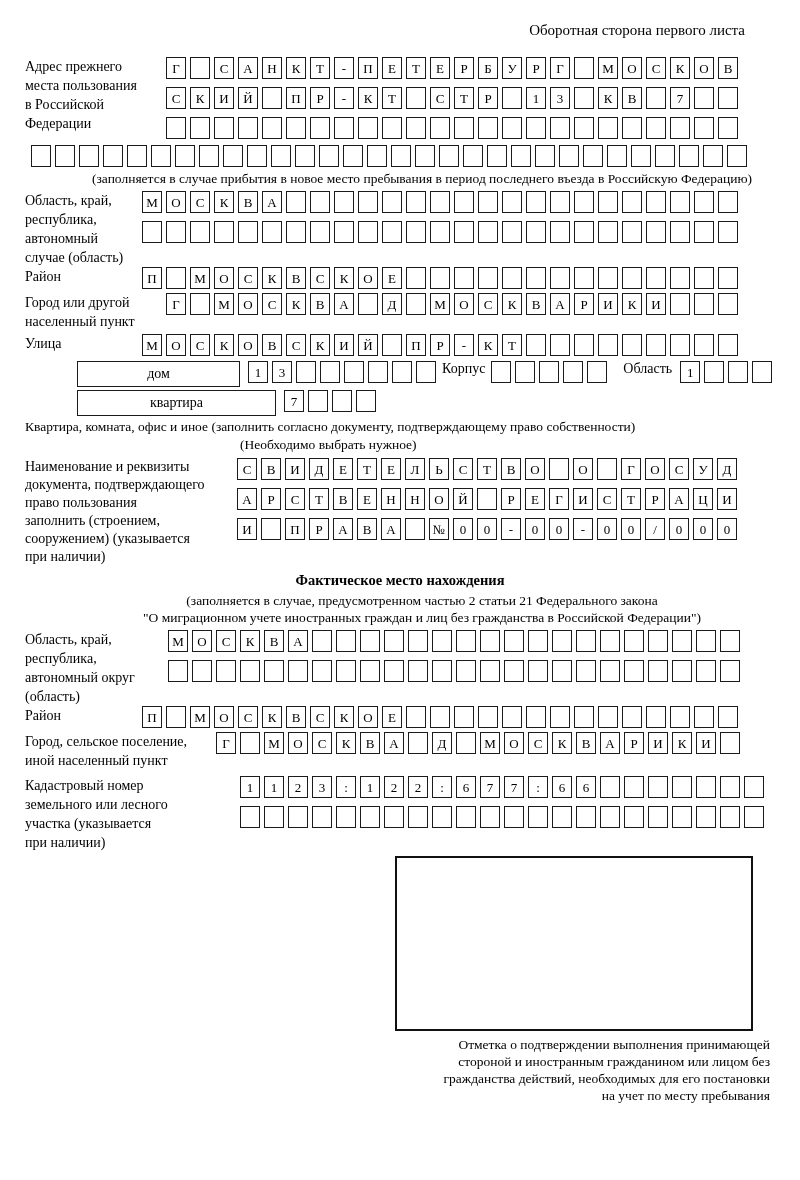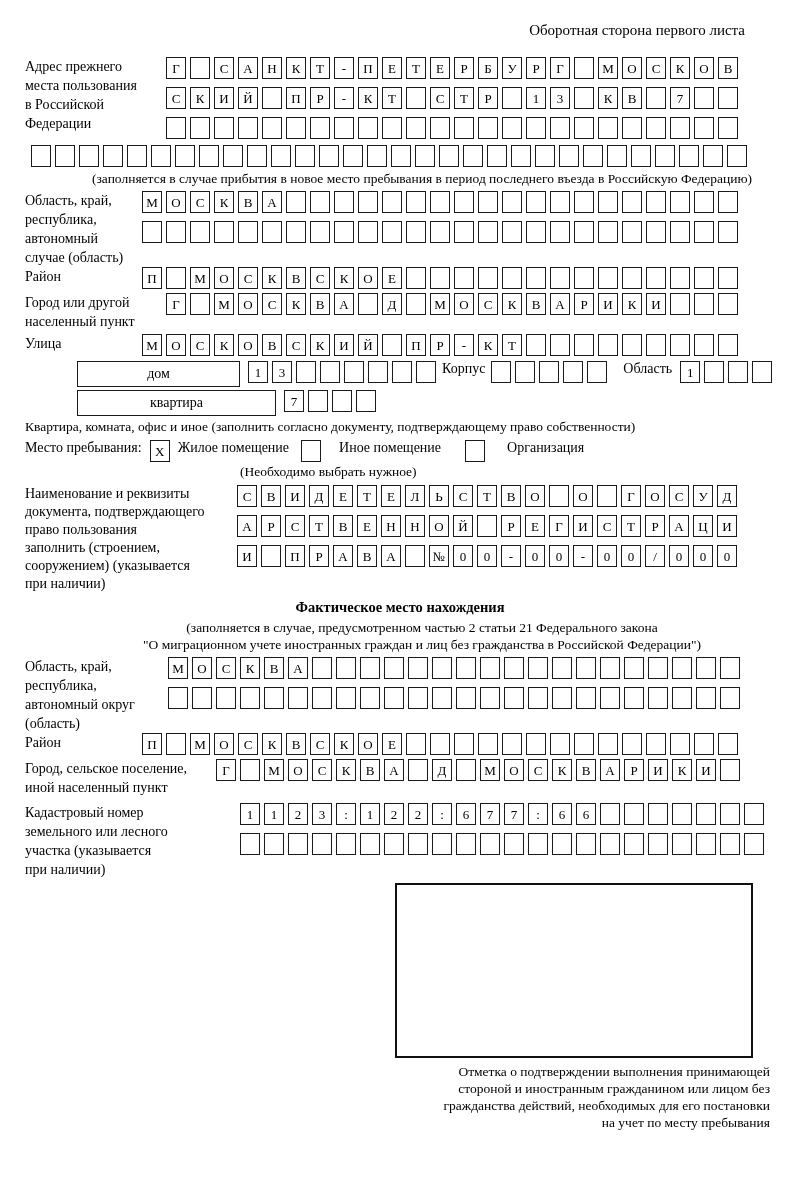--- a/index.html
+++ b/index.html
@@ -357,35 +357,20 @@
     <div class="box" style="width:199px;">квартира</div>
     <div class="cells" style="margin-left:8px;">
         <span class="cell">7</span>
         <span class="cell"></span>
         <span class="cell"></span>
         <span class="cell"></span>
       </div>
   </div>
   <div class="note ml38" style="margin-top:2px;">Квартира, комната, офис и иное (заполнить согласно документу, подтверждающему право собственности)</div>
 
-  <div class="frow vcenter ml38" style="margin-top:5px;">
-    <span class="inlbl">Место пребывания:</span>
-    <div class="cells" style="margin-left:8px;">
-        <span class="cell">X</span>
-      </div>
-    <span class="inlbl" style="margin-left:8px;">Жилое помещение</span>
-    <div class="cells" style="margin-left:12px;">
-        <span class="cell"></span>
-      </div>
-    <span class="inlbl" style="margin-left:18px;">Иное помещение</span>
-    <div class="cells" style="margin-left:24px;">
-        <span class="cell"></span>
-      </div>
-    <span class="inlbl" style="margin-left:22px;">Организация</span>
-  </div>
   <div class="note" style="margin:1px 0 0 240px;">(Необходимо выбрать нужное)</div>
 
   <div class="frow ml38" style="margin-top:5px;">
     <div class="lbl lbl6" style="width:212px;">
       <div>Наименование и реквизиты</div>
       <div>документа, подтверждающего</div>
       <div>право пользования</div>
       <div>заполнить (строением,</div>
       <div>сооружением) (указывается</div>
       <div>при наличии)</div>

